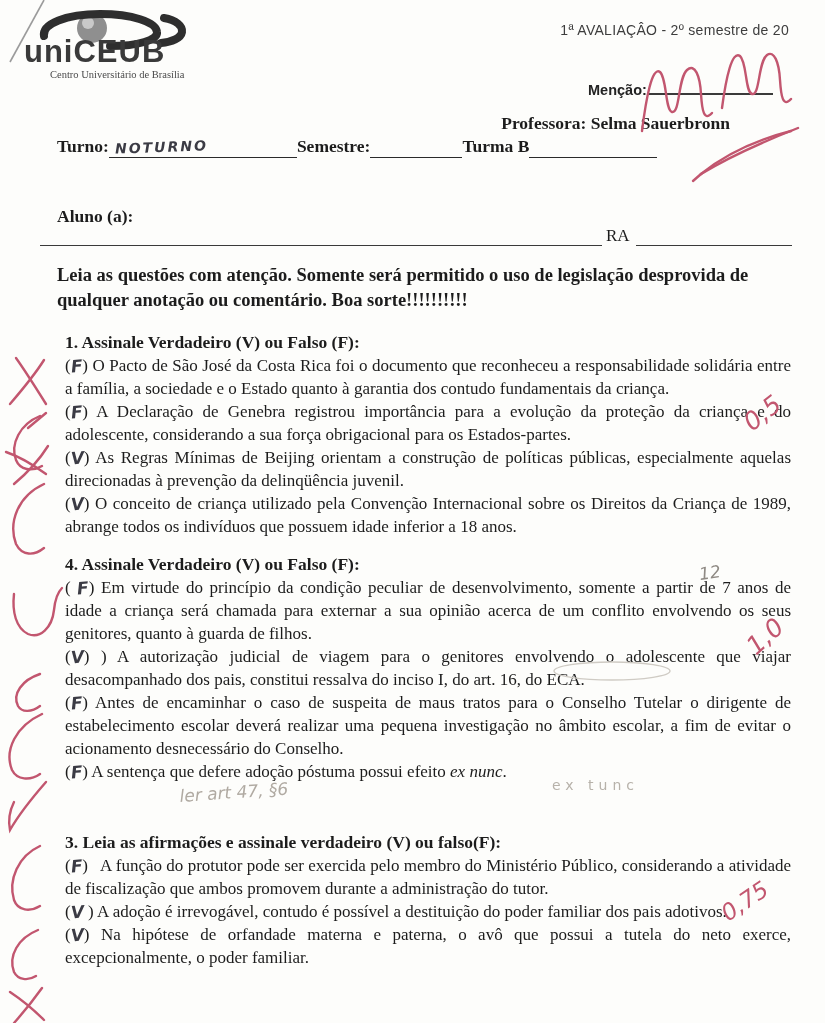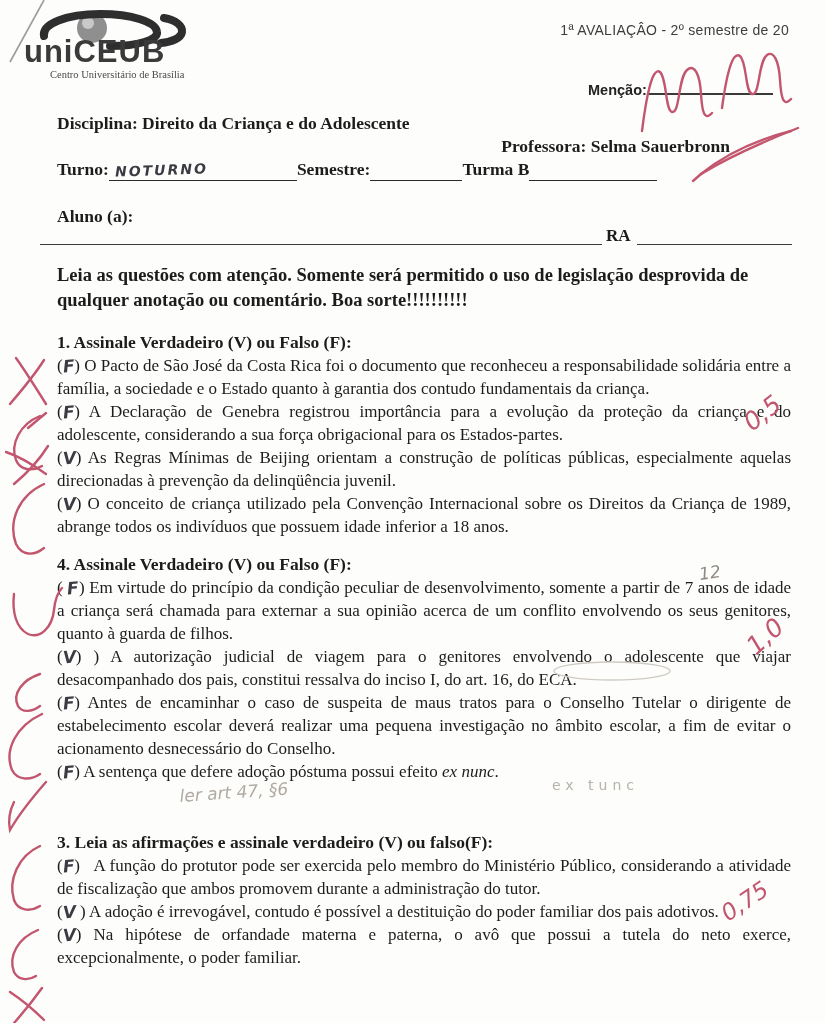--- a/index.html
+++ b/index.html
@@ -32,36 +32,36 @@
     font-family:"DejaVu Sans",sans-serif;font-style:italic;font-weight:bold;
     color:#3b3b44;
   }
   .turno-hand{
     position:absolute;left:6px;top:-4px;font-size:14px;letter-spacing:2px;
     transform:rotate(-2deg);font-weight:600;
   }
   
   .aluno{position:absolute;left:57px;top:206px;font-weight:bold;font-size:17.5px;}
   .ra-line{
-    position:absolute;left:40px;top:226px;width:752px;display:flex;
-    font-weight:bold;font-size:17px;
+    position:absolute;left:40px;top:226px;width:752px;display:flex;align-items:flex-end;
+    font-weight:normal;font-size:17px;
   }
   .ra-seg1{flex:0 0 562px;border-bottom:1.8px solid #3a3a3a;height:18px;}
   .ra-seg2{flex:1;border-bottom:1.8px solid #3a3a3a;height:18px;}
   .ra-label{padding:0 6px 0 4px;}
   
   .intro{
     position:absolute;left:57px;top:263px;width:714px;
     font-weight:bold;font-size:18.5px;line-height:25px;text-align:left;
   }
   
   .questions{position:absolute;left:57px;top:331px;width:734px;font-size:17px;line-height:23px;}
   .q-heading{font-weight:bold;font-size:17.5px;margin:0;}
   .item{margin:0;text-align:justify;}
-  .q-block{margin-bottom:15px;}
+  .q-block{margin-bottom:15px;margin-left:8px;}
   .q-block.q2{margin-bottom:48px;}
   .ans{white-space:nowrap;}
   .ans .hand{display:inline-block;font-size:17px;transform:rotate(-5deg) translateY(1px);}
   .it{}
   
   .overlay{position:absolute;left:0;top:0;width:825px;height:1023px;pointer-events:none;}
 </style>
 </head>
 <body>
 
@@ -80,21 +80,20 @@
     </svg>
   </div>
 
   <div class="exam-title">1ª AVALIAÇÂO  - 2º semestre de 20</div>
 
   <div class="mencao">
     <span>Menção:</span><span class="mline"></span>
   </div>
 
   <div class="info">
-    <div class="info-row">Disciplina: Direito da Criança e do Adolescente</div>
     <div class="info-row row2">
       <span>Professora: Selma Sauerbronn</span>
     </div>
     <div class="info-row">
       <span>Turno:</span><span class="u u-turno"><span class="hand turno-hand">NOTURNO</span></span><span>Semestre:</span><span class="u u-sem"></span><span>Turma B</span><span class="u u-turma"></span>
     </div>
   </div>
 
   <div class="aluno">Aluno (a):</div>
   <div class="ra-line">

